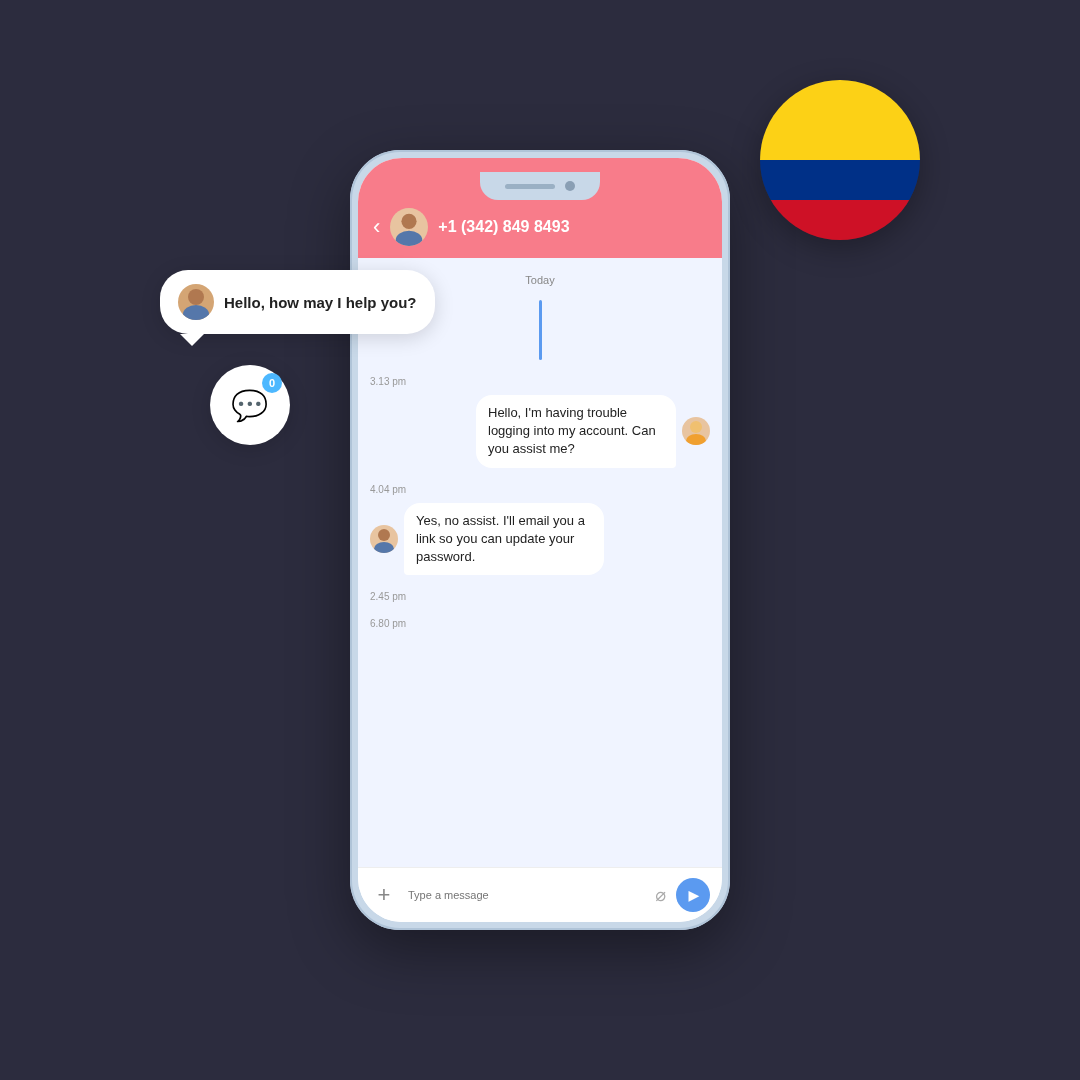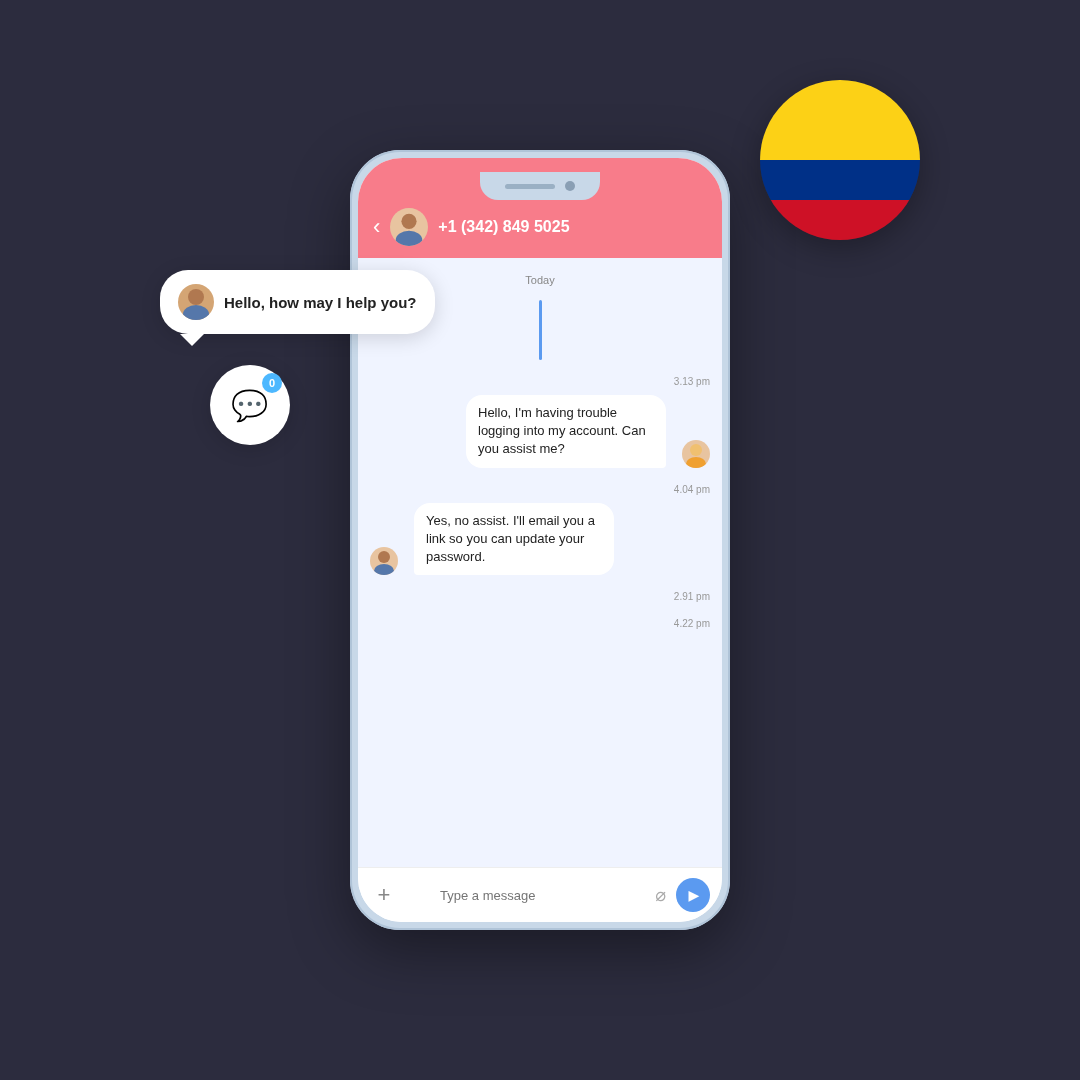--- a/index.html
+++ b/index.html
@@ -124,31 +124,31 @@
     }
 
     .date-separator {
       text-align: center;
       color: #888;
       font-size: 11px;
       margin: 6px 0;
     }
 
     .time-label {
-      text-align: right;
+      text-align: left;
       color: #999;
       font-size: 10px;
       margin: 8px 0 4px;
     }
 
     
     .msg-row {
       display: flex;
-      align-items: flex-end;
-      gap: 16px;
+      align-items: center;
+      gap: 6px;
       margin-bottom: 4px;
     }
 
     .msg-row.sent {
       flex-direction: row-reverse;
     }
 
     .msg-row.received {
       flex-direction: row;
     }
@@ -204,23 +204,22 @@
       color: #888;
       font-size: 22px;
       cursor: pointer;
     }
 
     .type-input {
       flex: 1;
       background: transparent;
       border: none;
       outline: none;
-      font-size: 13px;
+      font-size: 11px;
       color: #0c4a6e;
-      margin-left: 32px;
     }
 
     .attach-btn {
       color: #aaa;
       font-size: 18px;
       cursor: pointer;
     }
 
     .send-btn {
       width: 34px;
@@ -375,21 +374,21 @@
     <div class="phone-inner">
 
       <div class="chat-header">
         <span class="back-btn">‹</span>
         <div class="header-avatar">
           <svg class="person-icon" viewBox="0 0 40 40">
             <circle cx="20" cy="14" r="8" fill="#b07850"></circle>
             <ellipse cx="20" cy="34" rx="14" ry="10" fill="#5577aa"></ellipse>
           </svg>
         </div>
-        <span class="header-title">+1 (342) 849 5025</span>
+        <span class="header-title">+1 (342) 849 8493</span>
       </div>
 
       <div class="chat-body">
 
         <div class="date-separator">Today</div>
 
         <div class="blue-line"></div>
 
         <div class="time-label">3.13 pm</div>
 
@@ -412,24 +411,24 @@
             <svg class="person-icon" viewBox="0 0 28 28">
               <circle cx="14" cy="10" r="6" fill="#b07850"></circle>
               <ellipse cx="14" cy="24" rx="10" ry="7" fill="#5577aa"></ellipse>
             </svg>
           </div>
           <div class="msg-bubble received-bubble">
             Yes, no assist. I'll email you a link so you can update your password.
           </div>
         </div>
 
-        <div class="time-label">2.91 pm</div>
-
-
-        <div class="time-label">4.22 pm</div>
+        <div class="time-label">2.45 pm</div>
+
+
+        <div class="time-label">6.80 pm</div>
 
 
       </div>
 
       <div class="input-bar">
         <div class="add-btn">+</div>
         <input class="type-input" type="text" placeholder="Type a message" style="">
         <span class="attach-btn">⌀</span>
         <div class="send-btn">
           <span class="send-arrow">▶</span>

